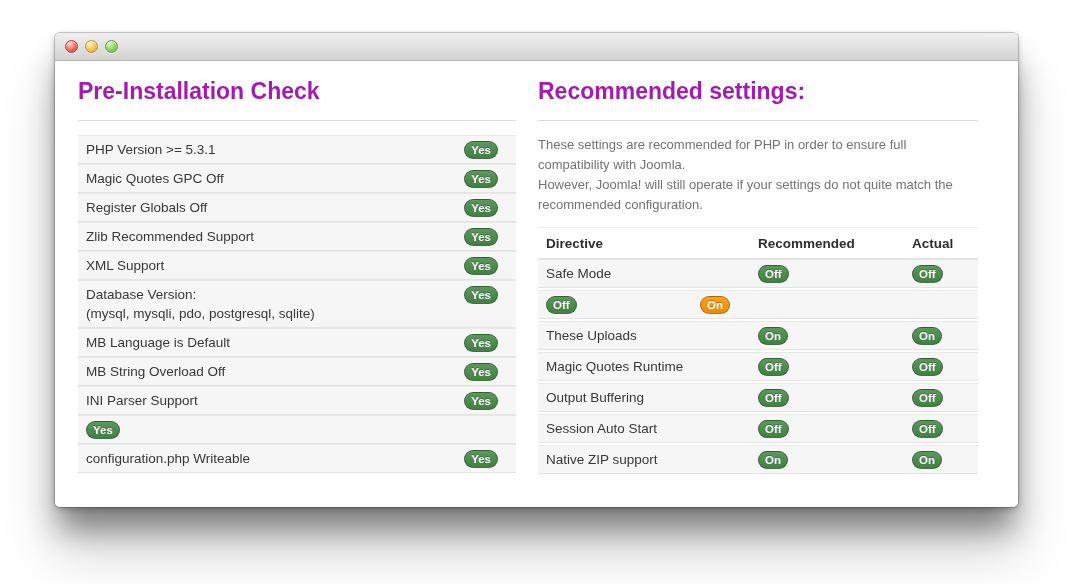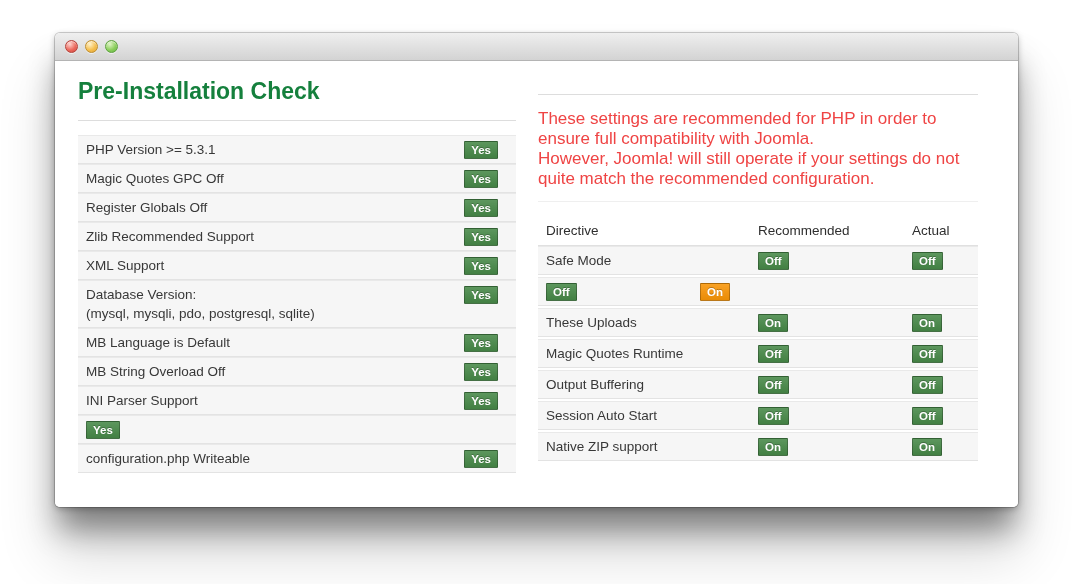--- a/index.html
+++ b/index.html
@@ -32,53 +32,53 @@
   .light.green  { background: radial-gradient(circle at 35% 28%, #e1f5c8, #8ccf5c 55%, #61b442); border: 1px solid #5ea13f; }
 
   
   .content {
     height: 446px; padding: 17px 40px 0 23px;
     display: flex; gap: 22px; border-radius: 0 0 5px 5px; background: #fff;
   }
   .col-left  { width: 438px; }
   .col-right { width: 440px; }
 
-  h1.panel-title { font-size: 23px; line-height: 26px; font-weight: bold; color: #15803d; letter-spacing: 0; }
+  h1.panel-title { font-size: 23px; line-height: 26px; font-weight: bold; color: #a21caf; letter-spacing: 0; }
   .rule { border: 0; border-top: 1px solid #dddddd; margin: 16px 0 14px 0; }
 
   
   .check-row {
     display: flex; justify-content: space-between; align-items: flex-start;
     background: #f6f6f6;
     border-top: 1px solid #e9e9e9; border-bottom: 1px solid #e3e3e3;
     padding: 4px 18px 4px 8px; margin-bottom: 0;
     font-size: 13.5px; line-height: 19px; color: #383838;
   }
   .check-row .lbl { flex: 1; padding-right: 8px; }
   .check-row .sub { display: block; }
 
   
   .badge {
     display: inline-block; min-width: 16px; text-align: center;
     padding: 1px 6px; margin-top: 1px;
     font-size: 11.5px; font-weight: bold; line-height: 14px; color: #fff;
-    border-radius: 1px; text-shadow: 0 -1px 0 rgba(0,0,0,0.25);
+    border-radius: 9px; text-shadow: 0 -1px 0 rgba(0,0,0,0.25);
     background-image: linear-gradient(rgba(255,255,255,0.12), rgba(0,0,0,0.06));
     border: 1px solid rgba(0,0,0,0.25);
   }
   .badge-ok   { background-color: #468847; }
   .badge-warn { background-color: #f89406; }
 
   
-  .desc { font-size: 17px; line-height: 20px; color: #ef4444; }
+  .desc { font-size: 13px; line-height: 20px; color: #737373; }
 
   .settings-table { margin-top: 12px; }
   .t-head {
-    display: flex; font-size: 13.5px; font-weight: normal; color: #2e2e2e;
-    padding: 21px 8px 7px 8px; border-top: 1px solid #efefef; border-bottom: 1px solid #e0e0e0;
+    display: flex; font-size: 13.5px; font-weight: bold; color: #2e2e2e;
+    padding: 8px 8px 7px 8px; border-top: 1px solid #efefef; border-bottom: 1px solid #e0e0e0;
   }
   .t-row {
     display: flex; align-items: center;
     background: #f6f6f6;
     border-top: 1px solid #e9e9e9; border-bottom: 1px solid #e3e3e3;
     padding: 4px 8px; margin-bottom: 2px;
     font-size: 13.5px; line-height: 19px; color: #383838;
   }
   .c1 { width: 212px; } .c2 { width: 154px; } .c3 { flex: 1; }
 </style>
@@ -180,20 +180,21 @@
     <div class="lbl">
       <span>configuration.php Writeable</span>
       
     </div>
     <span class="badge badge-ok">Yes</span>
   </div>
 </div>
       </div>
 
       <div class="col-right">
+        <h1 class="panel-title">Recommended settings:</h1>
         <hr class="rule">
         <div class="desc">
           <div>These settings are recommended for PHP in order to ensure full compatibility with Joomla.</div>
           <div>However, Joomla! will still operate if your settings do not quite match the recommended configuration.</div>
         </div>
 
         <div class="settings-table">
           <div class="t-head">
             <div class="c1">Directive</div>
             <div class="c2">Recommended</div>

